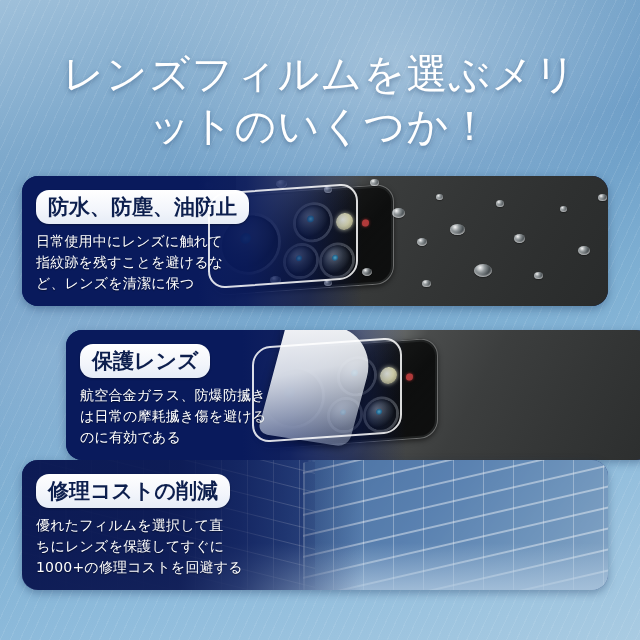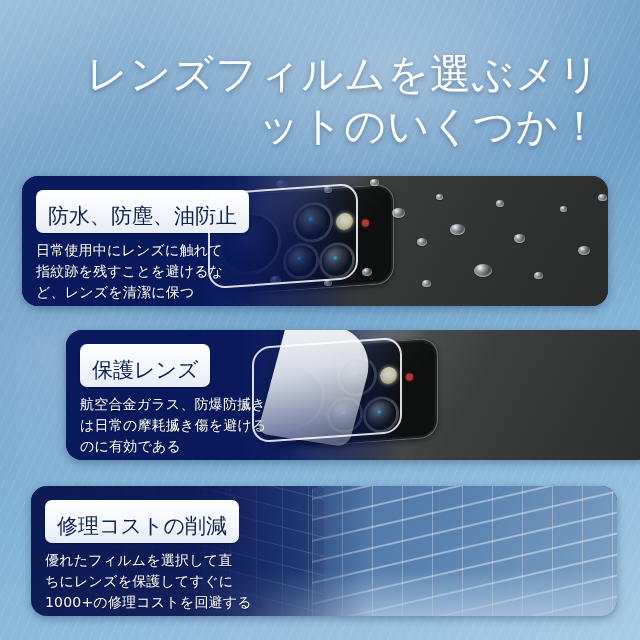--- a/index.html
+++ b/index.html
@@ -36,38 +36,38 @@
     box-shadow:inset 0 1px 0 rgba(255,255,255,.55), 0 1px 2px rgba(10,35,70,.45);
     color:#fff; font-weight:bold; font-size:21px; line-height:25px;
     letter-spacing:.2px; white-space:nowrap;
     text-shadow:0 1px 1px rgba(8,30,64,.6);
   }
   .brand .reg{ font-size:12px; vertical-align:super; line-height:1; }
 
   
   .headline{
     position:absolute; left:0; right:0; top:48px;
-    text-align:right; color:#fff;
+    text-align:center; color:#fff;
     font-size:41px; line-height:52px; font-weight:500;
     letter-spacing:1px;
     text-shadow:0 2px 5px rgba(30,60,100,.45);
     padding:0 39px;
   }
   .headline .l2{ display:block; }
 
   
   .panel{
     position:absolute; left:22px; width:586px; height:130px;
     border-radius:16px; overflow:hidden;
     background:#0b1f66;
     box-shadow:0 3px 8px rgba(15,40,80,.35);
   }
   #panel-1{ top:176px; }
   #panel-2{ top:330px;margin-left:44px; }
-  #panel-3{ top:486px;margin-left:9px; }
+  #panel-3{ top:460px; }
 
   .panel .art{
     position:absolute; right:0; top:0; bottom:0; width:74%;
   }
   .panel .copy{
     position:absolute; left:0; top:0; bottom:0; width:46%;
     z-index:3; padding:14px 10px 10px 14px;
   }
   
   .panel .veil{
@@ -80,23 +80,23 @@
   #panel-3 .veil{
     background:linear-gradient(90deg,
       rgba(12,26,84,.98) 0%, rgba(12,26,84,.95) 46%,
       rgba(14,30,90,.80) 64%, rgba(16,34,92,.40) 84%, rgba(18,38,96,0) 100%);
   }
 
   .pill{
     display:inline-block;
     background:linear-gradient(180deg,#ffffff 0%, #f2f5fb 60%, #e6ecf6 100%);
     color:#0d1f4e;
-    border-radius:7px;
-    padding:13px 12px 3px 12px;
-    font-size:21px; line-height:27px; font-weight:400;
+    border-radius:13px;
+    padding:4px 12px 3px 12px;
+    font-size:21px; line-height:27px; font-weight:700;
     white-space:nowrap;
     box-shadow:0 1px 2px rgba(0,0,0,.35);
   }
   .body-text{
     margin-top:7px;
     color:#ffffff;
     font-size:14px; line-height:21px;
     text-shadow:0 1px 1px rgba(0,0,0,.45);
     white-space:pre-line;
     letter-spacing:.2px;

